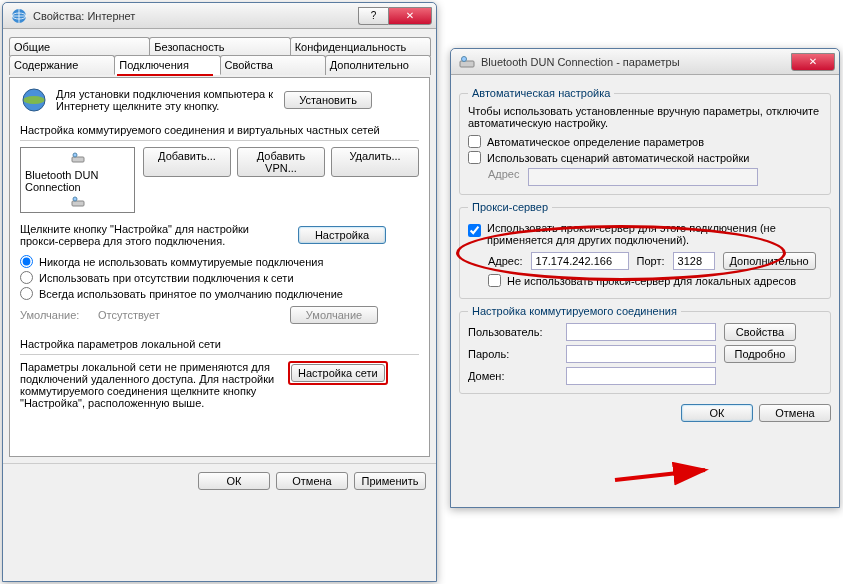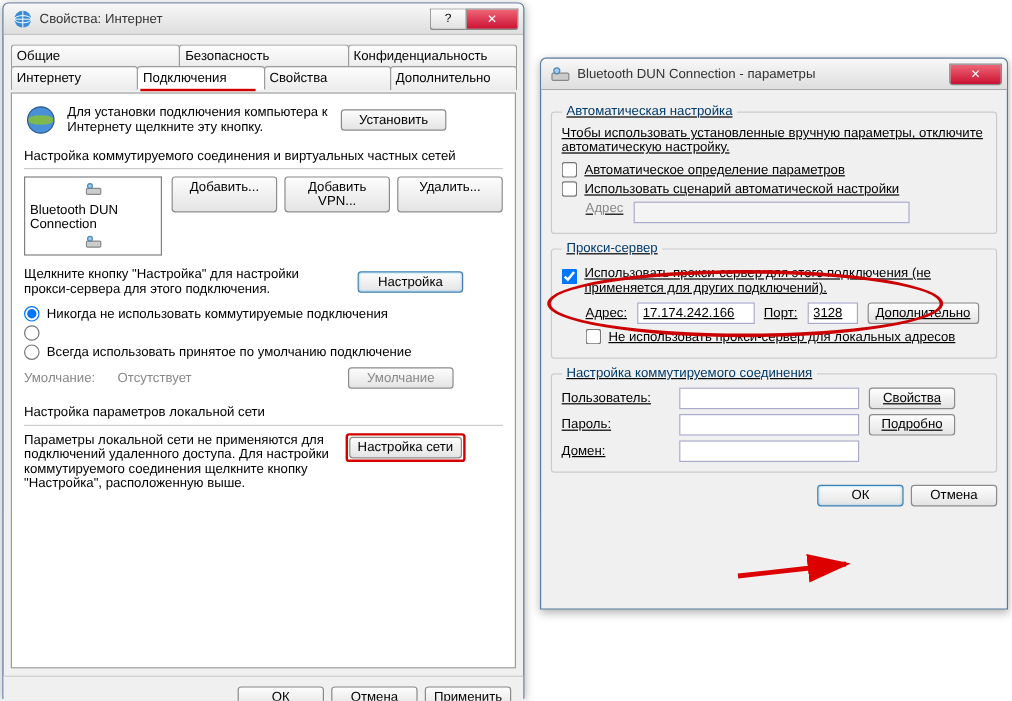--- a/index.html
+++ b/index.html
@@ -27,21 +27,21 @@
   .btn.focus { border: 1px solid #3c7fb1; box-shadow: inset 0 0 2px #6cc1ef; }
   .row { display: flex; align-items: flex-start; gap: 8px; }
   .radio, .checkbox { display: flex; align-items: flex-end; gap: 6px; margin: 3px 0; }
   .radio input, .checkbox input { margin: 0; }
   .small-input { border: 1px solid #aac; background: #fff; height: 18px; padding: 0 4px; }
   .disabled { color: #888; }
   .footer-buttons { display: flex; justify-content: flex-end; gap: 6px; padding: 8px 10px; background: #f0f0f0; border-top: 1px solid #ccc; }
   .red-box { border: 2px solid #d40000; border-radius: 3px; padding: 1px; display: inline-block; }
   .red-ellipse { border: 3px solid #c00; border-radius: 50%/50%; position: absolute; pointer-events: none; }
   .arrow { position: absolute; pointer-events: none; }
-  fieldset { border: 1px solid #ccc; border-radius: 3px; margin: 6px 0; padding: 6px 8px 8px 8px; text-decoration: underline; }
+  fieldset { border: 1px solid #ccc; border-radius: 3px; margin: 6px 0; padding: 6px 8px 8px 8px; }
   legend { padding: 0 4px; color: #003a6a; }
   .lbl { display: inline-block; }
   .conn-icon { width:14px; height:14px; }
 </style>
 </head>
 <body>
 
 <div class="window" style="left:2px; top:2px; width:435px; height:580px;">
   <div class="titlebar">
     <svg class="title-icon" viewBox="0 0 16 16">
@@ -55,28 +55,28 @@
       <div class="win-btn close">✕</div>
     </div>
   </div>
 
   <div class="tabs-row" style="margin-top:8px;">
     <div class="tab">Общие</div>
     <div class="tab">Безопасность</div>
     <div class="tab">Конфиденциальность</div>
   </div>
   <div class="tabs-row" style="margin-top:-1px;">
-    <div class="tab">Интернету</div>
+    <div class="tab">Содержание</div>
     <div class="tab active">Подключения</div>
     <div class="tab">Свойства</div>
     <div class="tab">Дополнительно</div>
   </div>
   <div class="tab-underline" style="width:96px; margin-left:114px;"></div>
 
-  <div class="panel" style="height:480px;">
+  <div class="panel" style="height:380px;">
 
     <div class="row" style="align-items:center; margin-bottom:10px;">
       <svg width="28" height="28" viewBox="0 0 28 28">
           <circle cx="14" cy="14" r="11" fill="#4a90d9"></circle>
           <ellipse cx="14" cy="14" rx="11" ry="4" fill="#7fb84f"></ellipse>
           <circle cx="14" cy="14" r="11" fill="none" stroke="#2a5a8a"></circle>
         </svg>
       <div style="width:220px;">Для установки подключения компьютера к Интернету щелкните эту кнопку.</div>
       <div class="btn">Установить</div>
     </div>
@@ -113,20 +113,21 @@
       <div class="btn focus">Настройка</div>
     </div>
 
     <div style="margin-top:8px;">
       <label class="radio">
           <input type="radio" checked="" style="">
           <span>Никогда не использовать коммутируемые подключения</span>
         </label>
       <label class="radio">
           <input type="radio" style="">
+          <span>Использовать при отсутствии подключения к сети</span>
         </label>
       <label class="radio">
           <input type="radio" style="">
           <span>Всегда использовать принятое по умолчанию подключение</span>
         </label>
     </div>
 
     <div class="row disabled" style="margin-top:6px; align-items:center;">
       <span class="lbl" style="width:70px;">Умолчание:</span>
       <span style="width:184px;">Отсутствует</span>

